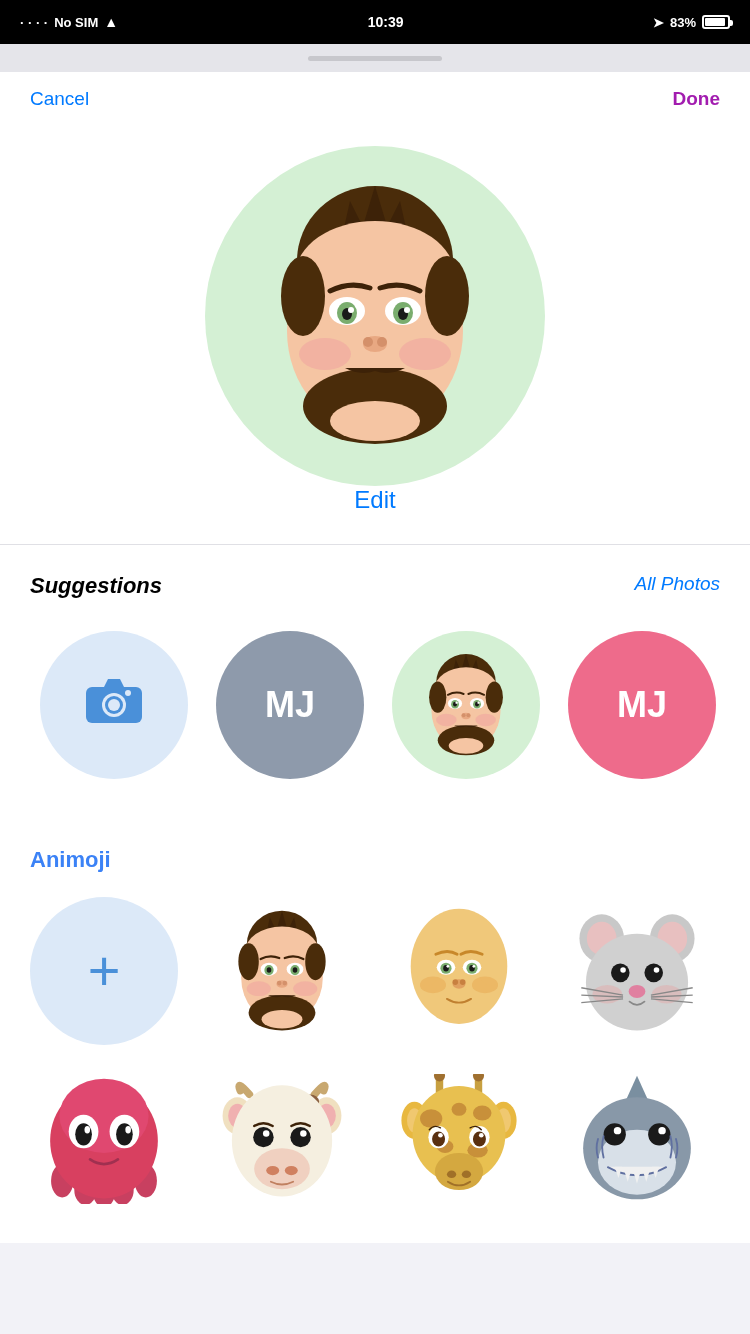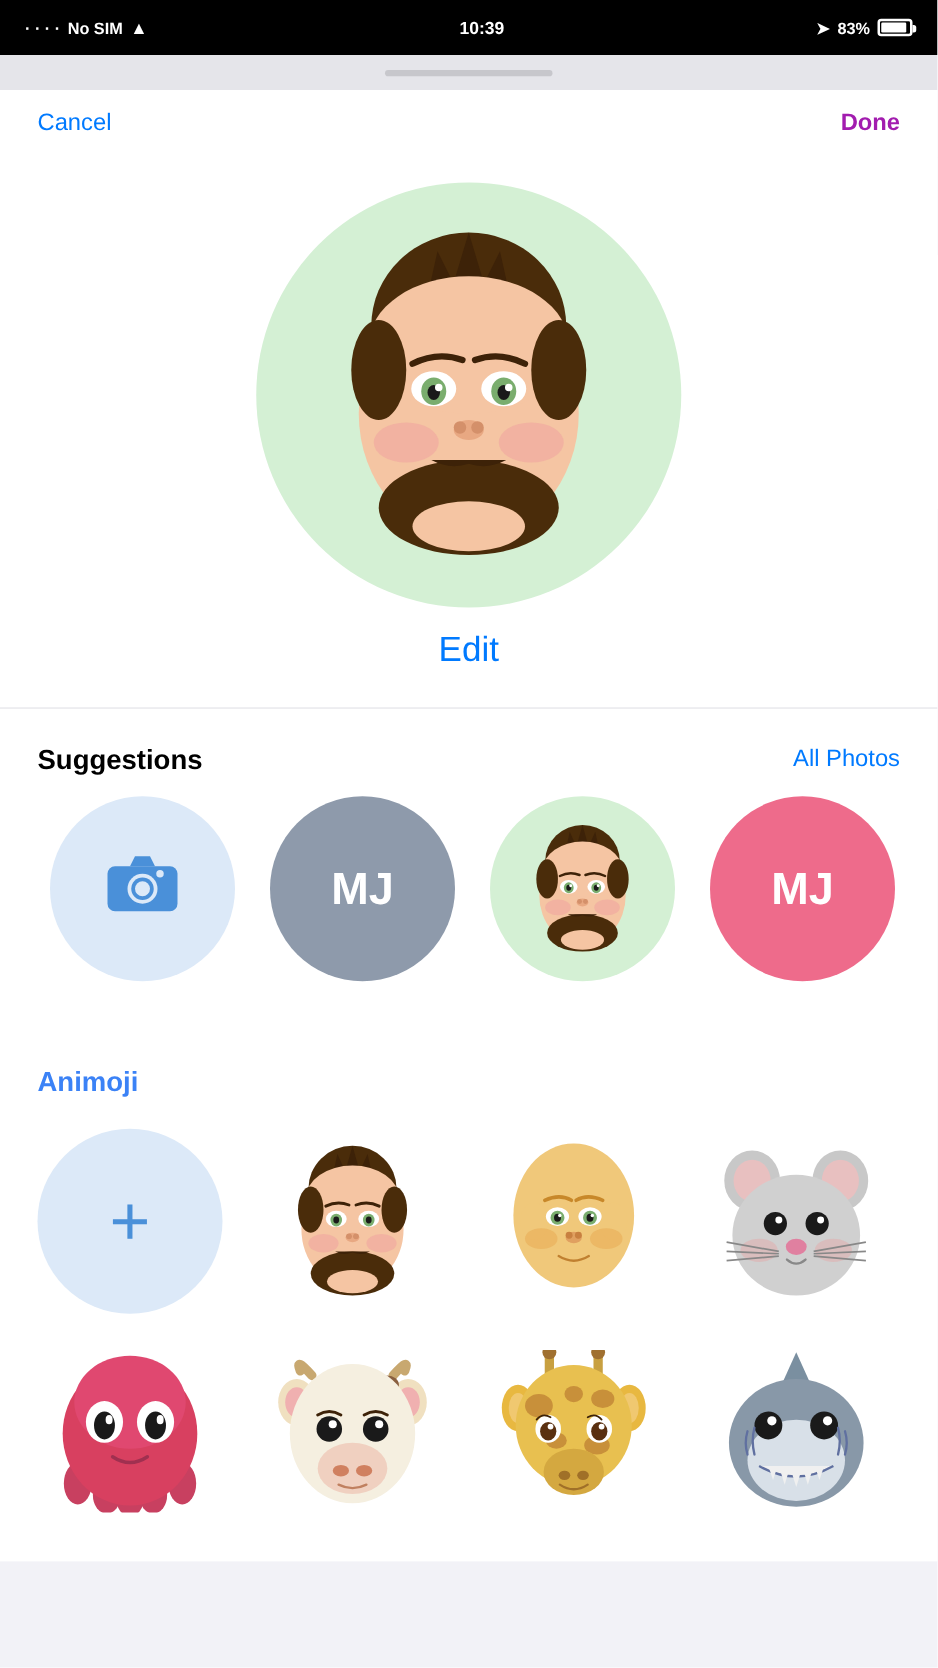--- a/index.html
+++ b/index.html
@@ -112,43 +112,43 @@
       height: 340px;
       border-radius: 50%;
       background: #d4f0d4;
       display: flex;
       align-items: center;
       justify-content: center;
       overflow: hidden;
       position: relative;
     }
     .edit-label {
-      margin-top: 18px;
       color: #007AFF;
-      font-size: 28px;
+      font-size: 24px;
       cursor: pointer;
     }
 
     
     .divider {
       width: 750px;
       height: 1px;
       background: #e0e0e5;
     }
 
     
     .section {
       background: #fff;
       padding: 28px 30px 20px;
     }
     .section-header {
       display: flex;
-      align-items: center;
+      align-items: flex-start;
       justify-content: space-between;
-      margin-bottom: 16px;
+      margin-bottom: 32px;
+      font-style: italic;
     }
     .section-title {
       font-size: 22px;
       font-weight: 700;
       color: #000;
     }
     .section-link {
       font-size: 19px;
       color: #007AFF;
       cursor: pointer;

